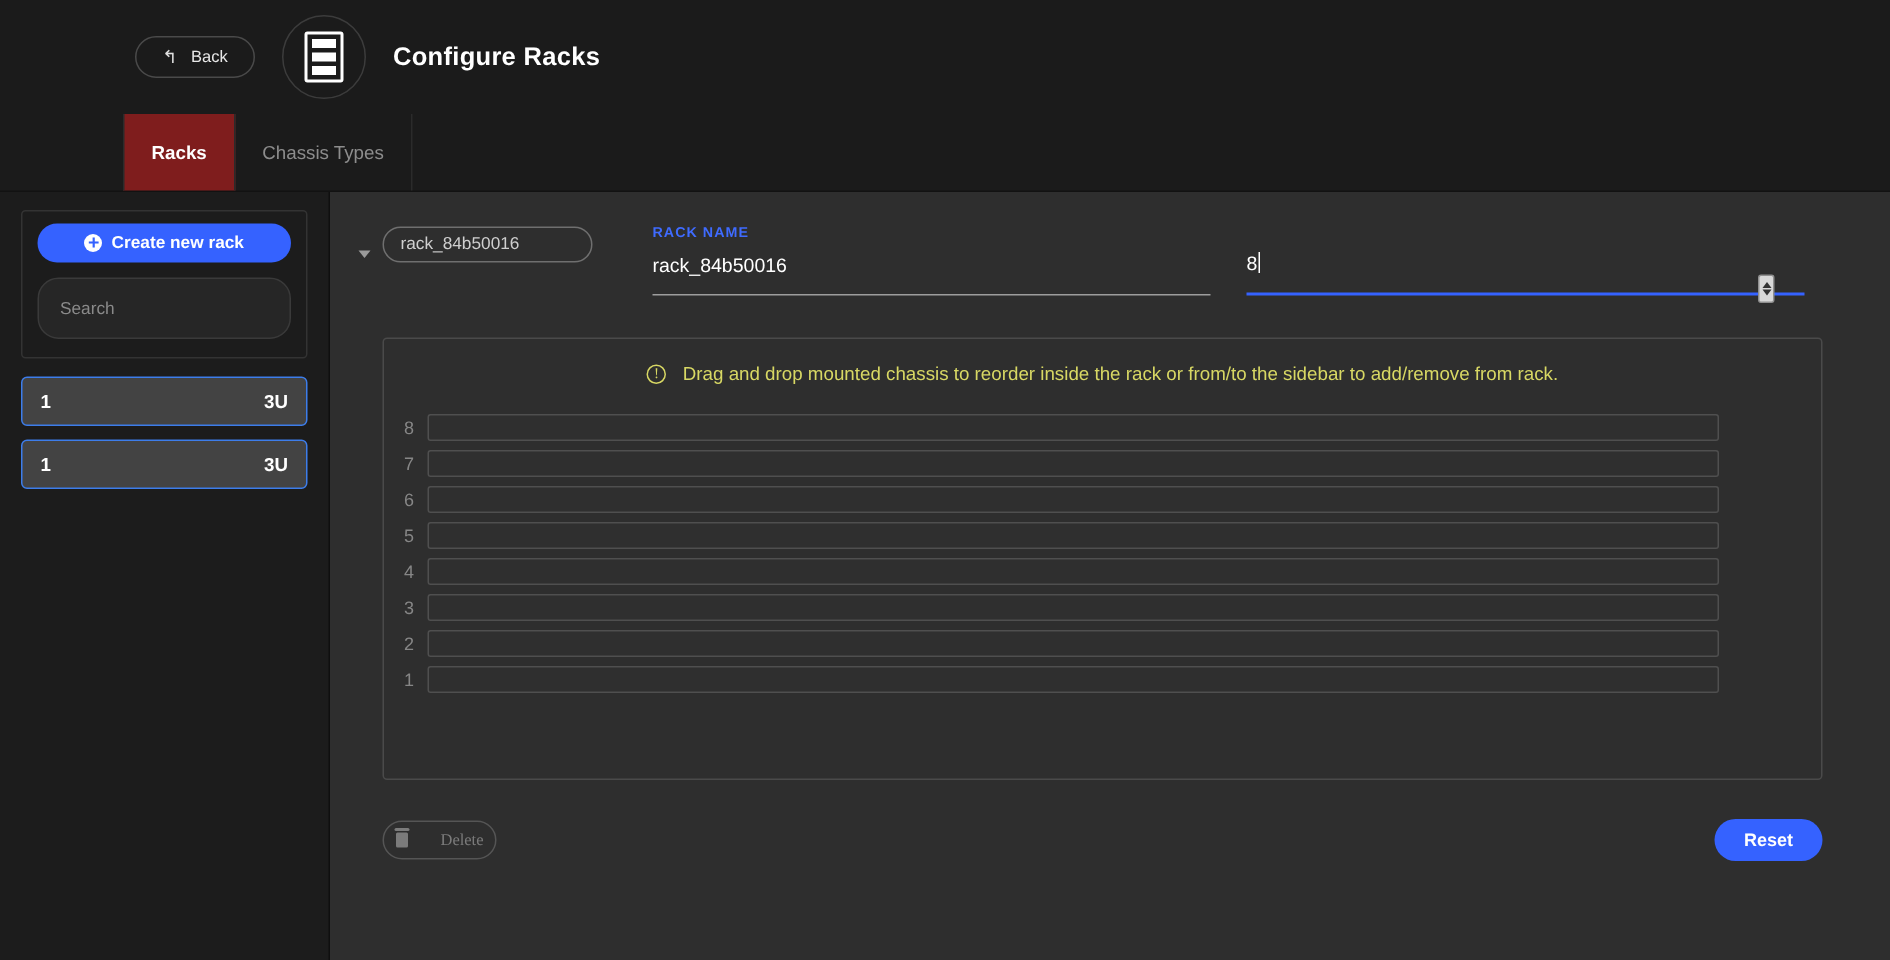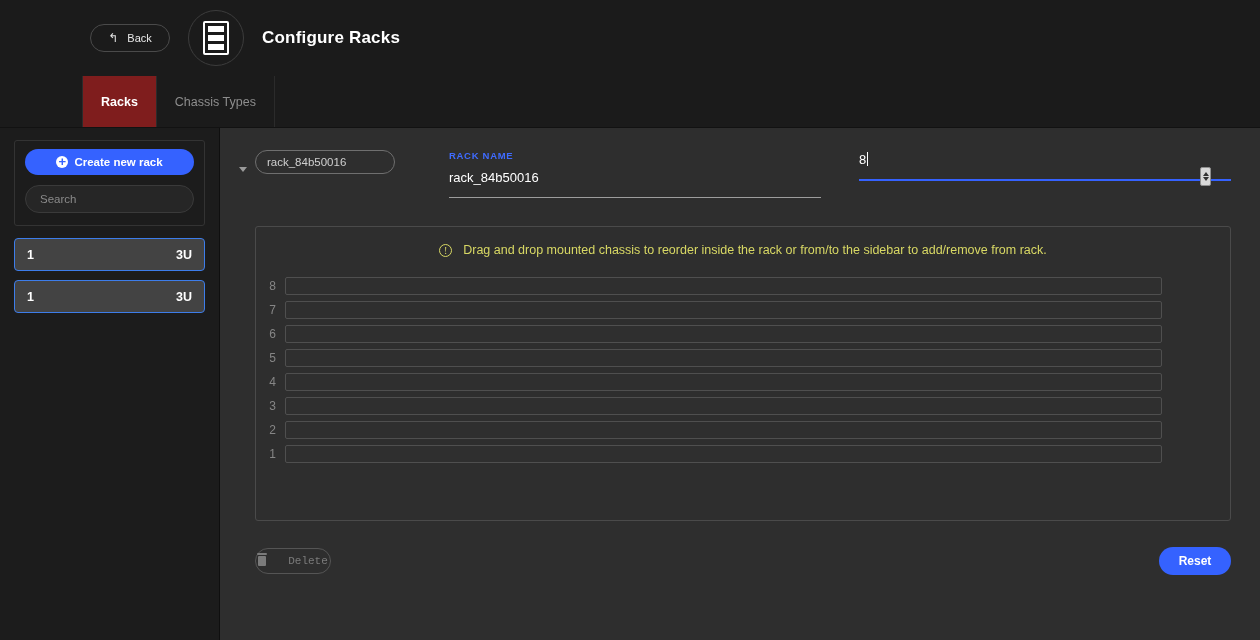--- a/index.html
+++ b/index.html
@@ -103,21 +103,21 @@
     cursor: pointer;
     font-family: "Liberation Sans", sans-serif;
   }
   .plus-icon {
     width: 12px; height: 12px; border-radius: 50%;
     background: #ffffff; color: #3562ff;
     font-size: 13px; line-height: 11px; text-align: center; font-weight: bold;
   }
   .search-box {
     margin-top: 10px;
-    width: 100%; height: 28px;
+    width: 100%; height: 41px;
     background: #262626;
     border: 1px solid #3a3a3a;
     border-radius: 14px;
     color: #8a8a8a;
     font-size: 11.5px;
     padding: 0 14px;
     font-family: "Liberation Sans", sans-serif;
     outline: none;
   }
   .search-box::placeholder { color: #8a8a8a; }
@@ -129,21 +129,21 @@
     border-radius: 4px;
     display: flex; align-items: center; justify-content: space-between;
     padding: 0 12px;
     color: #ffffff;
     font-size: 12.5px; font-weight: bold;
     cursor: grab;
   }
 
   
   .main { flex: 1; padding: 22px 45px 0 35px; position: relative; }
-  .form-row { display: flex; gap: 16px; }
+  .form-row { display: flex; align-items: flex-end; gap: 2px; }
   .select-wrap { width: 140px; flex: none; margin-bottom: 4px; }
   .rack-select {
     width: 140px; height: 24px;
     background: #2e2e2e;
     border: 1px solid #6f6f6f;
     border-radius: 12px;
     color: #cfcfcf;
     font-size: 11.5px;
     padding: 0 20px 0 11px;
     font-family: "Liberation Sans", sans-serif;
@@ -248,21 +248,21 @@
     margin-top: 26px;
   }
   .delete-btn {
     display: flex; align-items: center; justify-content: center; gap: 22px;
     width: 76px; height: 26px;
     border: 1px solid #555555;
     border-radius: 13px;
     background: transparent;
     color: #7b7b7b;
     font-size: 11px;
-    font-family: Liberation Mono, monospace;
+    font-family: Liberation Serif, serif;
     cursor: not-allowed;
   }
   .trash-icon {
     width: 8px; height: 10px;
     background: #7b7b7b;
     border-radius: 1px;
     position: relative;
   }
   .trash-icon::before {
     content: ""; position: absolute; top: -3px; left: -1px;

